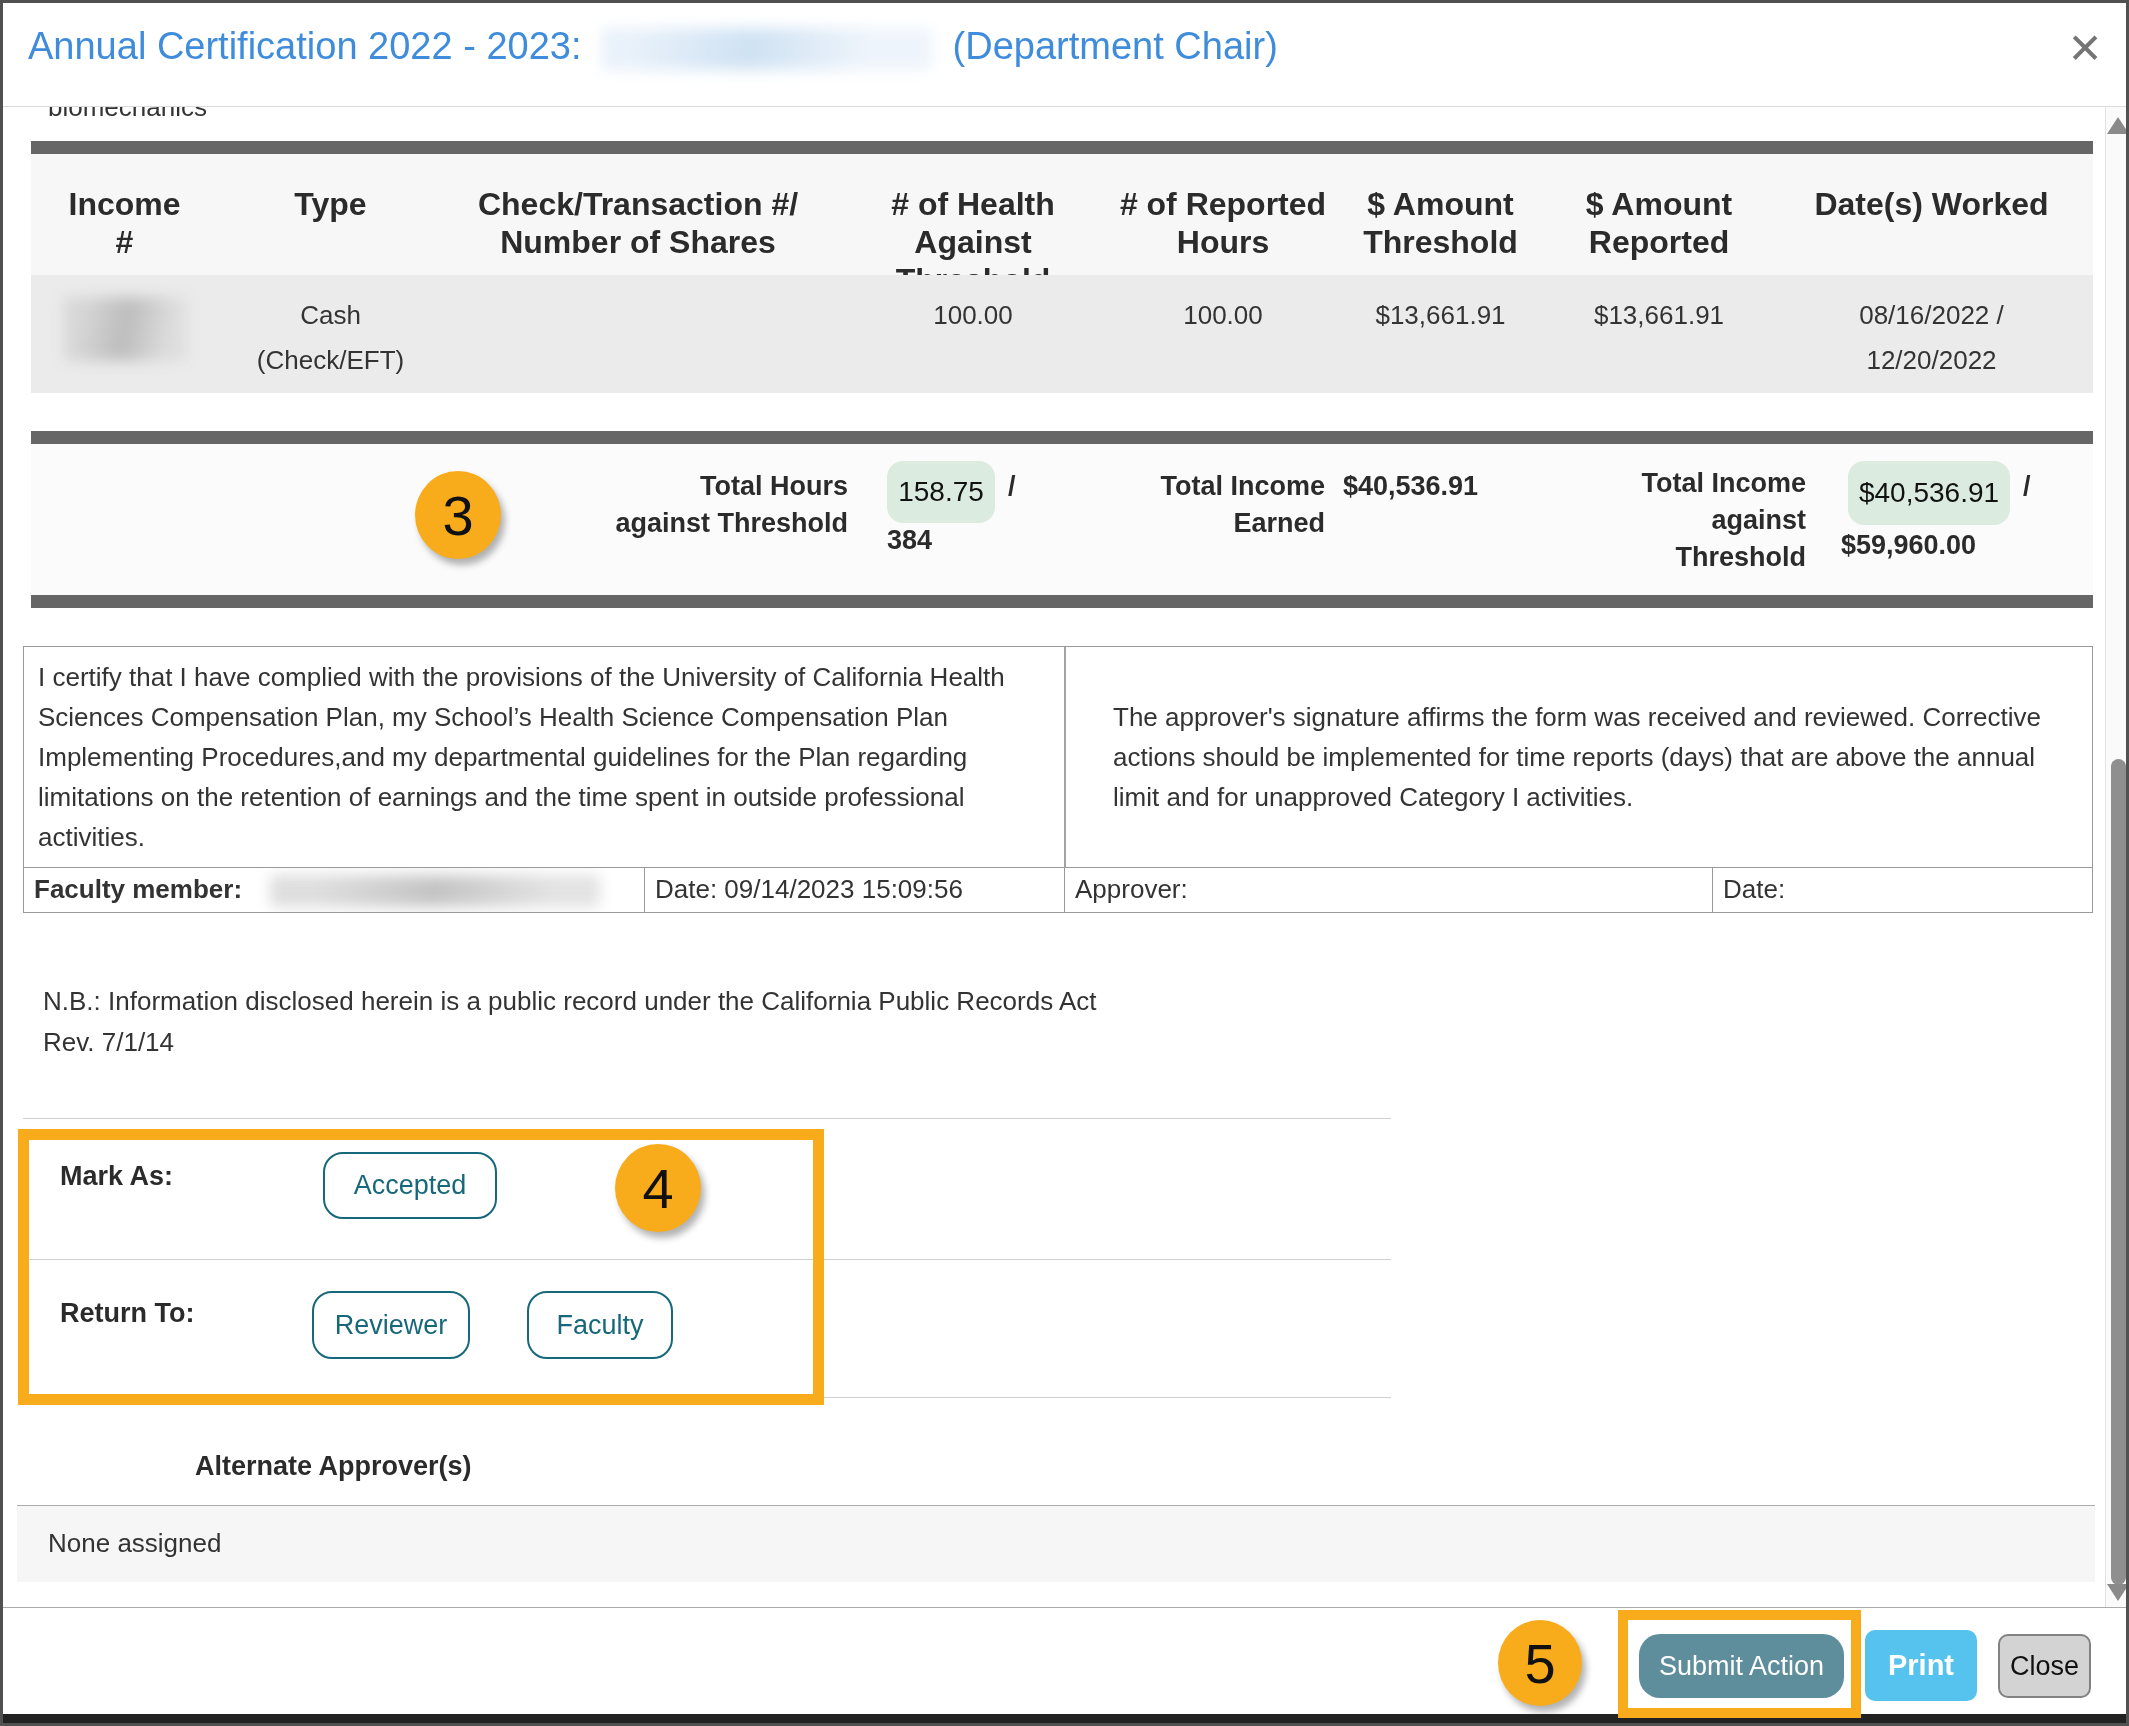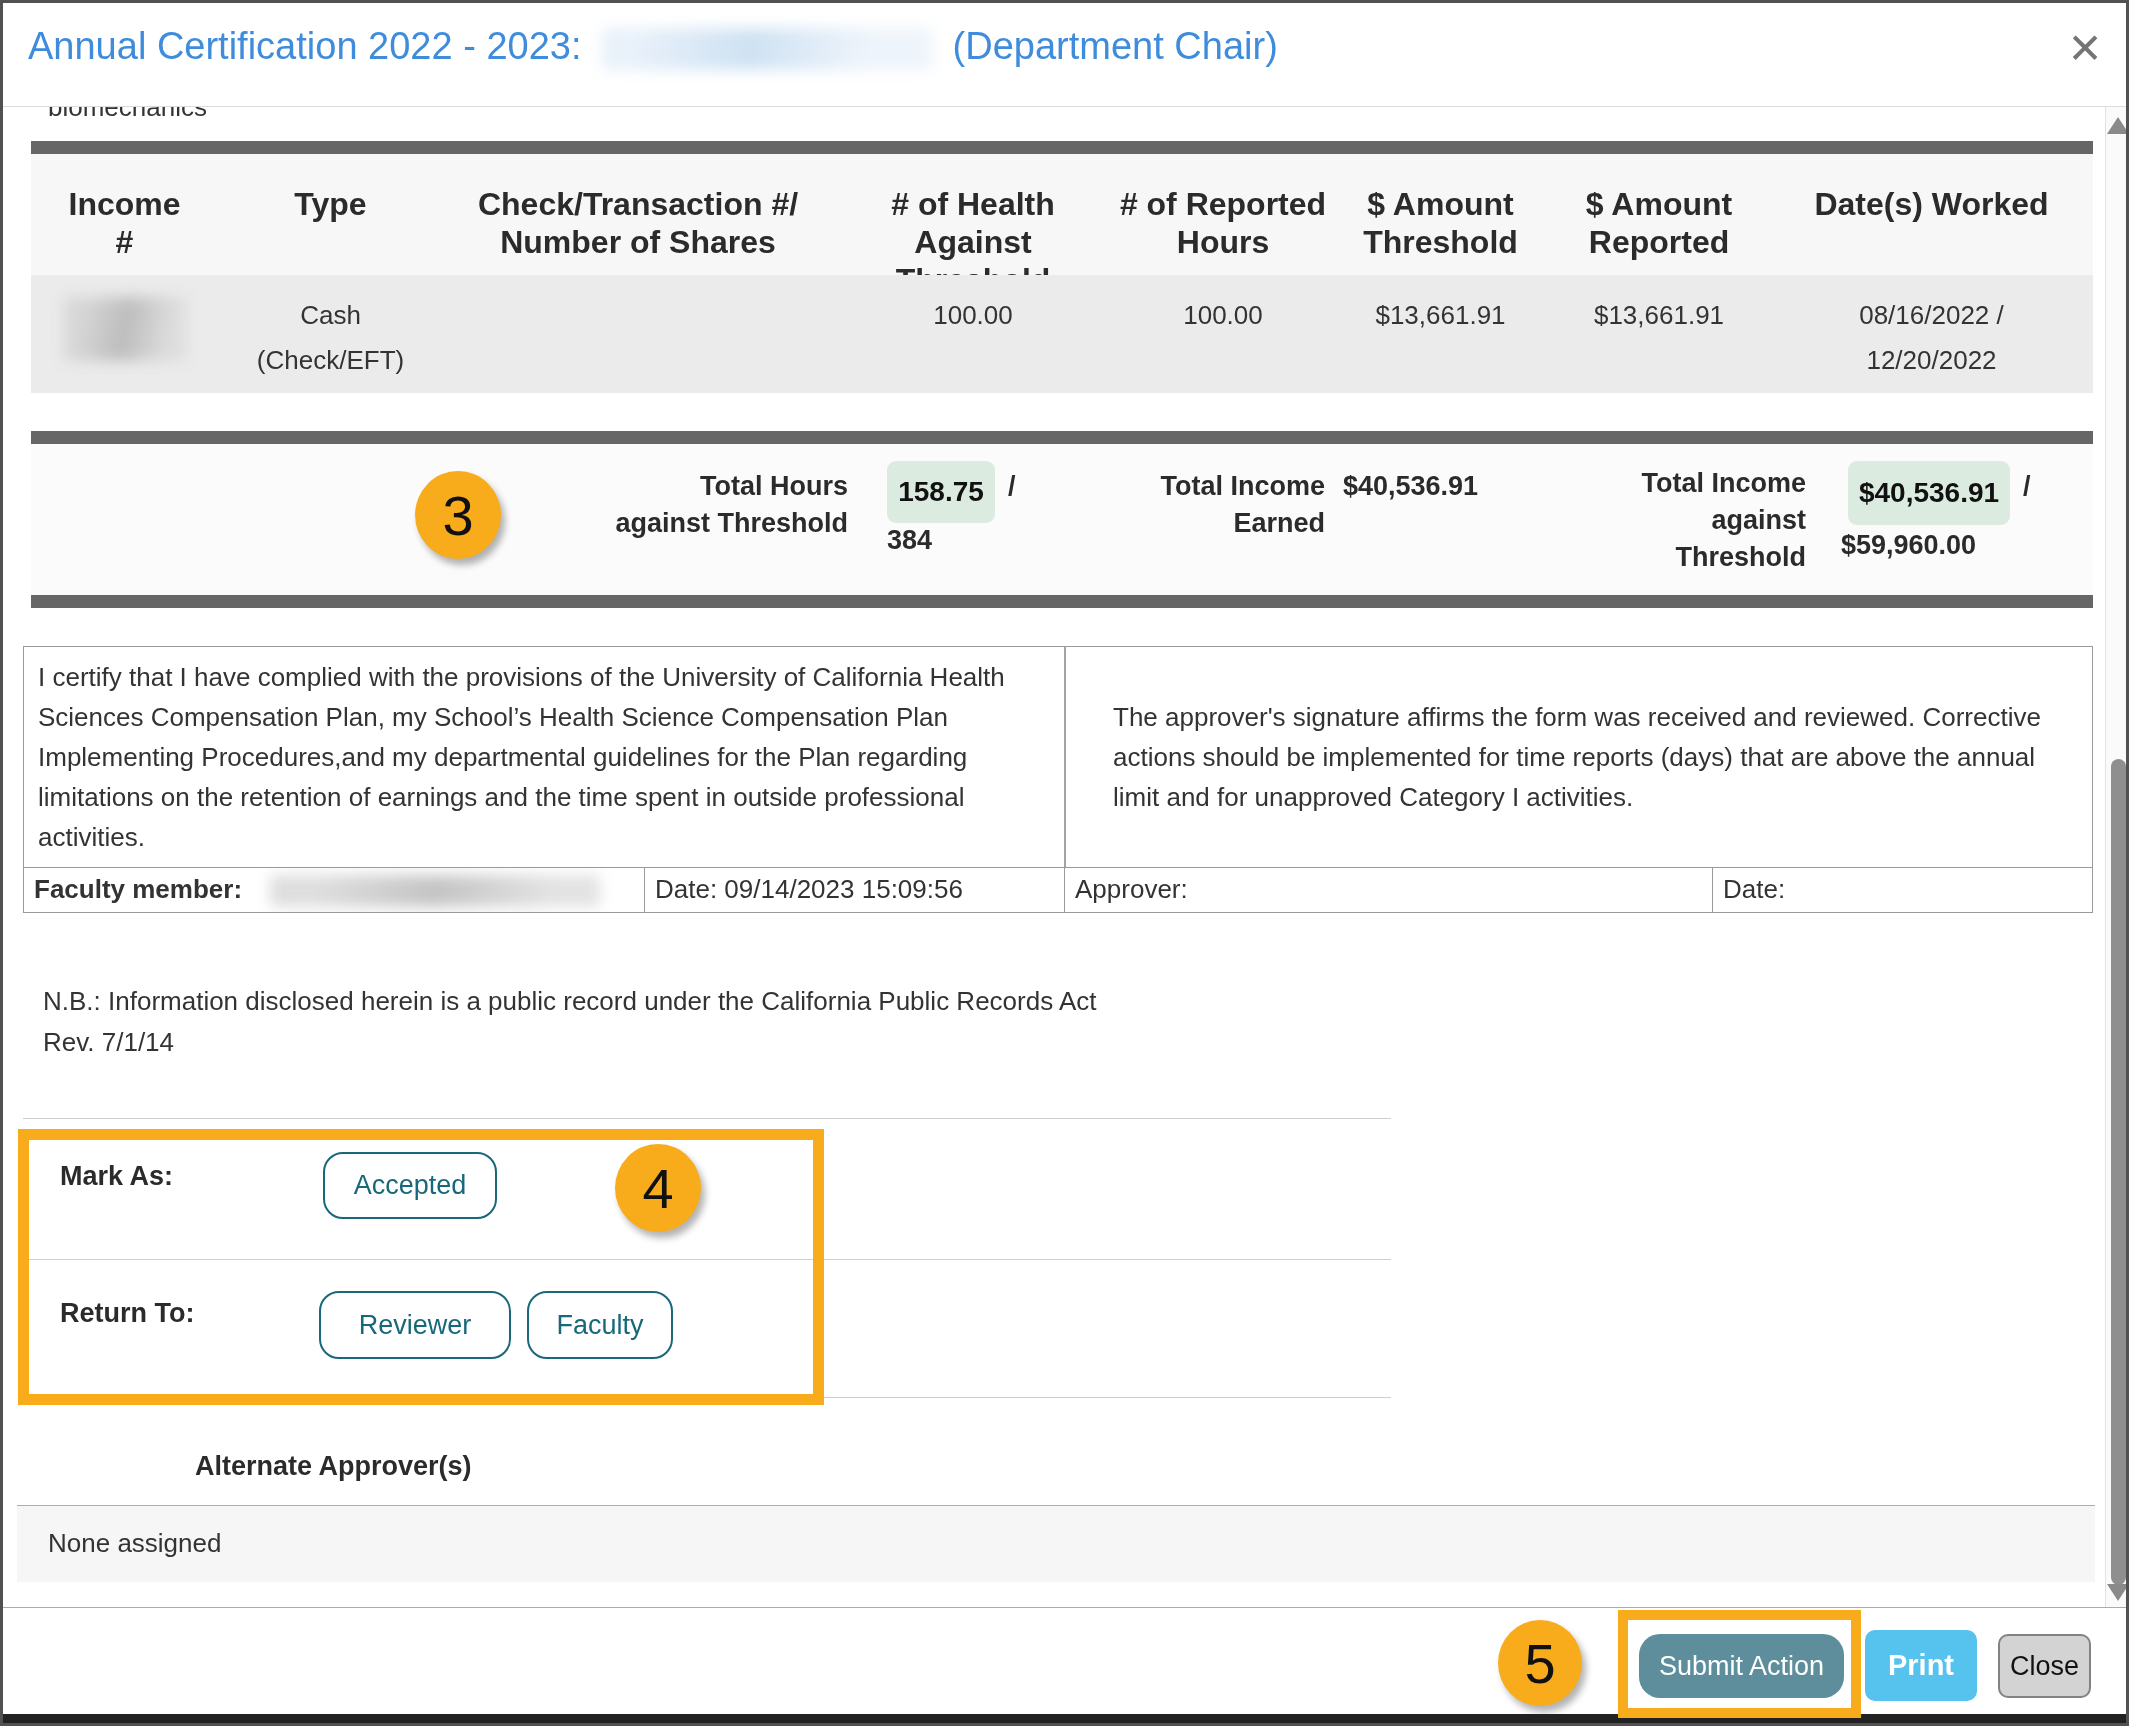--- a/index.html
+++ b/index.html
@@ -34,21 +34,21 @@
   .tbl-head .cell{text-align:center;line-height:38px;}
   .tbl-data{top:272px;height:118px;background:var(--data-row-bg);font-size:26px;padding-top:18px;}
   .tbl-data .cell{text-align:center;line-height:45px;}
   .income-redact{width:122px;height:64px;background:linear-gradient(100deg,#d7d7d7 15%,#bdbdbd 50%,#dddddd 85%);margin:4px auto 0;}
 
   
   .totals-bg{position:absolute;left:28px;top:441px;width:2062px;height:151px;background:#fbfbfb;}
   .badge{position:absolute;background:var(--annotation-orange);border-radius:50%;display:flex;align-items:center;justify-content:center;font-size:56px;color:#111;box-shadow:4px 6px 7px rgba(0,0,0,0.30);}
   .badge-3{left:412px;top:468px;width:86px;height:88px;}
   .tot-label{position:absolute;font-weight:bold;font-size:27px;line-height:37px;text-align:right;color:#2b2b2b;}
-  .green-box{position:absolute;background:var(--highlight-green);border-radius:9px;display:flex;align-items:center;justify-content:center;font-weight:bold;font-size:28px;color:#111;text-align:right;}
+  .green-box{position:absolute;background:var(--highlight-green);border-radius:16px;display:flex;align-items:center;justify-content:center;font-weight:normal;font-size:28px;color:#111;text-align:right;}
   .tot-plain{position:absolute;font-weight:bold;font-size:27px;color:#2b2b2b;}
 
   
   .cert{position:absolute;left:20px;top:643px;width:2070px;border:1px solid #9a9a9a;font-size:26px;}
   .cert-top{display:grid;grid-template-columns:1040px 1030px;}
   .cert-cell{padding:10px 14px;line-height:40px;}
   .cert-cell.right{border-left:2px solid #a3a3a3;display:flex;align-items:center;padding-left:47px;}
   .cert-sign{display:grid;grid-template-columns:620px 420px 648px 1fr;border-top:1px solid #9a9a9a;height:45px;line-height:43px;}
   .cert-sign .scell{padding-left:10px;border-left:1px solid #9a9a9a;overflow:hidden;white-space:nowrap;}
   .cert-sign .scell:first-child{border-left:none;font-weight:bold;}
@@ -59,21 +59,21 @@
   .divider{position:absolute;left:20px;width:1368px;height:1px;background:#cfcfcf;}
   .d1{top:1115px;} .d2{top:1256px;} .d3{top:1394px;}
 
   .anno-box{position:absolute;border:11px solid var(--annotation-orange);background:transparent;z-index:5;}
   .box-4{left:15px;top:1126px;width:806px;height:276px;}
   .badge-4{left:612px;top:1141px;width:86px;height:88px;z-index:6;}
 
   .section-label{position:absolute;font-weight:bold;font-size:27px;color:#2b2b2b;}
   .pill-btn{position:absolute;background:#fff;border:2px solid var(--teal);border-radius:20px;color:var(--teal);font-size:27px;display:flex;align-items:center;justify-content:center;cursor:pointer;z-index:6;font-family:"Liberation Sans",sans-serif;}
   .btn-accepted{left:320px;top:1149px;width:174px;height:67px;}
-  .btn-reviewer{left:316px;top:1288px;width:192px;height:68px;}
+  .btn-reviewer{left:309px;top:1288px;width:158px;height:68px;}
   .btn-faculty{left:524px;top:1288px;width:146px;height:68px;}
 
   .alt-heading{left:192px;top:1448px;}
   .none-row{position:absolute;left:14px;top:1502px;width:2078px;height:77px;background:#f6f6f6;border-top:1px solid #adadad;font-size:26px;line-height:75px;padding-left:31px;color:#333;}
 
   
   .footer-line{position:absolute;left:0;top:1604px;width:2123px;height:1px;background:#ababab;}
   .badge-5{left:1495px;top:1617px;width:84px;height:86px;}
   .box-5{left:1615px;top:1607px;width:243px;height:108px;border-width:10px;}
   .btn-submit{position:absolute;left:1636px;top:1631px;width:205px;height:64px;background:var(--submit-bg);color:#fff;font-size:27px;border:none;border-radius:21px;display:flex;align-items:center;justify-content:center;cursor:pointer;z-index:6;font-family:"Liberation Sans",sans-serif;}

